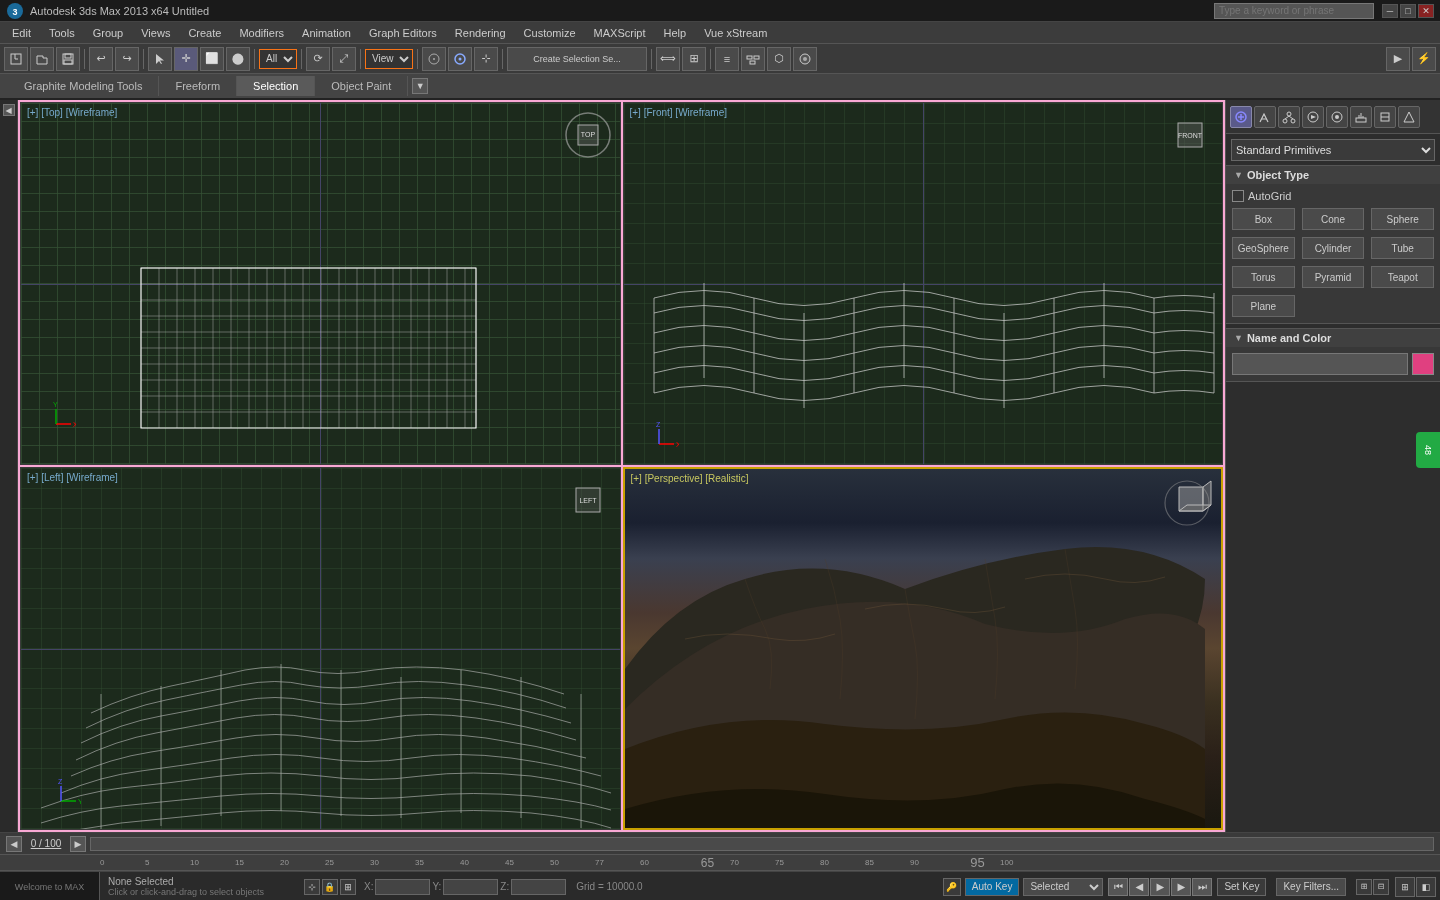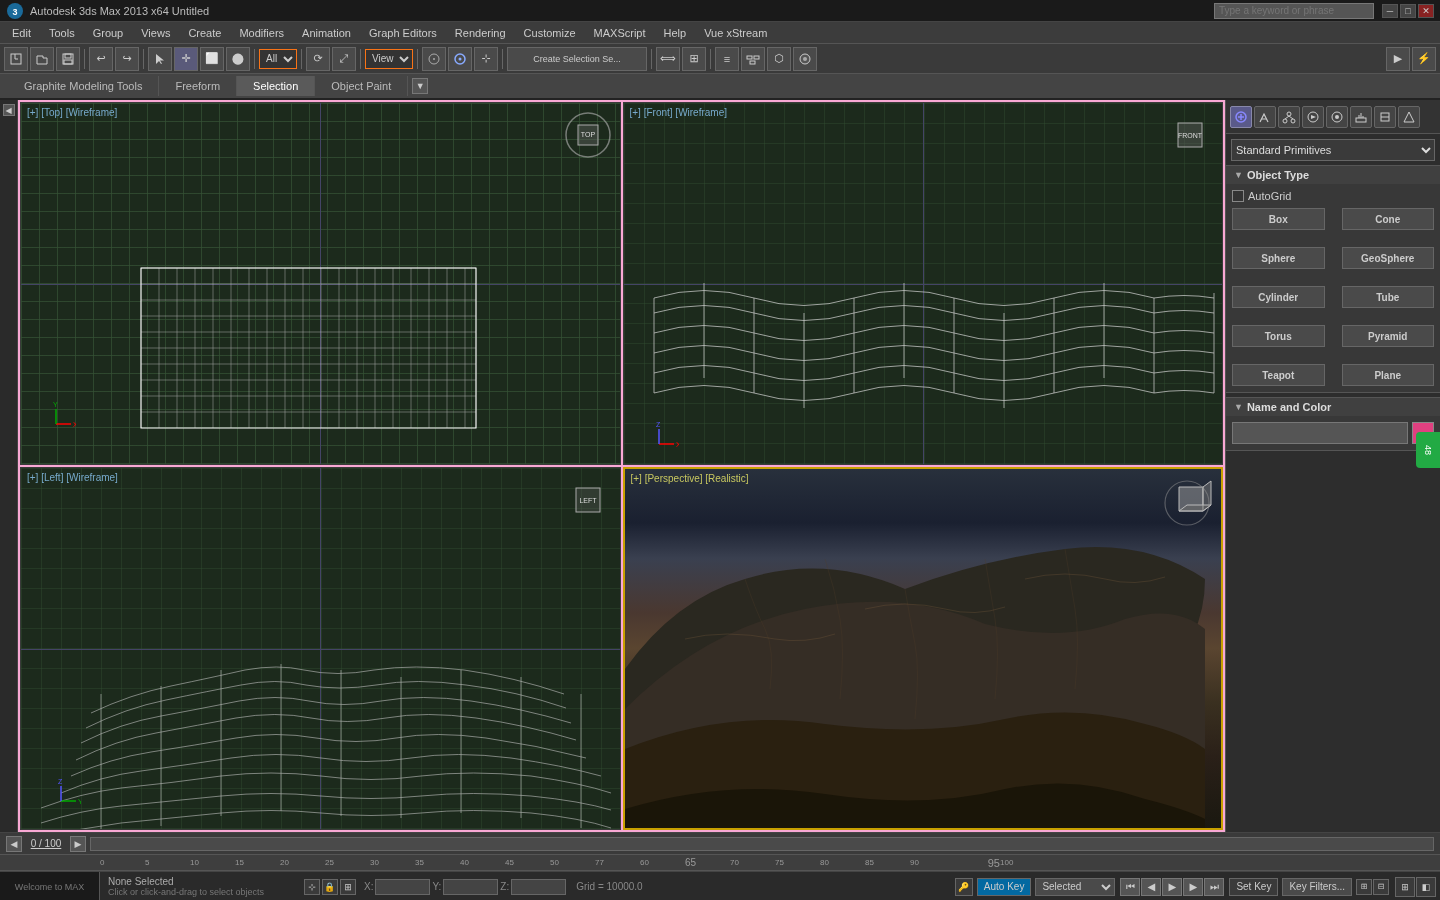--- a/index.html
+++ b/index.html
@@ -209,23 +209,22 @@
       align-items: center;
       gap: 4px;
     }
     .panel-section-content {
       padding: 6px;
     }
 
     
     .obj-type-grid {
       display: grid;
-      grid-template-columns: 1fr 1fr;
-      gap: 17px;
-      font-weight: bold;
+      grid-template-columns: 1fr 1fr 1fr;
+      gap: 7px;
     }
     .obj-type-btn {
       height: 22px;
       background: #4a4a4a;
       border: 1px solid #666;
       color: #ccc;
       font-size: 10px;
       cursor: pointer;
       display: flex;
       align-items: center;
@@ -788,27 +787,27 @@
       <span style="font-size:8px;color:#999;width:45px;text-align:left;">15</span>
       <span style="font-size:8px;color:#999;width:45px;text-align:left;">20</span>
       <span style="font-size:8px;color:#999;width:45px;text-align:left;">25</span>
       <span style="font-size:8px;color:#999;width:45px;text-align:left;">30</span>
       <span style="font-size:8px;color:#999;width:45px;text-align:left;">35</span>
       <span style="font-size:8px;color:#999;width:45px;text-align:left;">40</span>
       <span style="font-size:8px;color:#999;width:45px;text-align:left;">45</span>
       <span style="font-size:8px;color:#999;width:45px;text-align:left;">50</span>
       <span style="font-size:8px;color:#999;width:45px;text-align:left;">77</span>
       <span style="font-size:8px;color:#999;width:45px;text-align:left;">60</span>
-      <span style="font-size:10px;color:#999;width:45px;text-align:left;">65</span>
+      <span style="font-size:12px;color:#999;width:45px;text-align:center;">65</span>
       <span style="font-size:8px;color:#999;width:45px;text-align:left;">70</span>
       <span style="font-size:8px;color:#999;width:45px;text-align:left;">75</span>
       <span style="font-size:8px;color:#999;width:45px;text-align:left;">80</span>
       <span style="font-size:8px;color:#999;width:45px;text-align:left;">85</span>
       <span style="font-size:8px;color:#999;width:45px;text-align:left;">90</span>
-      <span style="font-size:11px;color:#999;width:45px;text-align:right;">95</span>
+      <span style="font-size:13px;color:#999;width:45px;text-align:center;">95</span>
       <span style="font-size:8px;color:#999;width:45px;text-align:left;">100</span>
     </div>
   </div>
 
   <div style="height:30px;display:flex;align-items:center;background:#2a2a2a;padding:0;border-top:1px solid #444;">
 
     <div style="width:100px;height:30px;background:#1a1a1a;border-right:1px solid #555;display:flex;align-items:center;justify-content:center;">
       <span style="font-size:9px;color:#777;">Welcome to MAX</span>
     </div>
 
@@ -853,21 +852,21 @@
       <div class="anim-btn">◀</div>
       <div class="anim-btn">▶</div>
       <div class="anim-btn">▶</div>
       <div class="anim-btn">⏭</div>
     </div>
 
     <div style="height:18px;padding:0 6px;background:#3a3a3a;border:1px solid #666;color:#ccc;font-size:10px;display:flex;align-items:center;cursor:pointer;margin:0 2px;">
       <span>Set Key</span>
     </div>
 
-    <div style="height:18px;padding:0 6px;background:#4a4a4a;border:1px solid #666;color:#ccc;font-size:10px;display:flex;align-items:center;cursor:pointer;margin:0 2px;">
+    <div style="height:18px;padding:0 6px;background:#4a4a4a;border:1px solid #666;color:#ccc;font-size:10px;display:flex;align-items:center;cursor:pointer;margin:0 8px;">
       <span>Key Filters...</span>
     </div>
 
     <div style="display:flex;align-items:center;gap:1px;margin:0 2px;">
       <div style="width:16px;height:16px;background:#3a3a3a;border:1px solid #666;display:flex;align-items:center;justify-content:center;font-size:8px;cursor:pointer;color:#ccc;">⊞</div>
       <div style="width:16px;height:16px;background:#3a3a3a;border:1px solid #666;display:flex;align-items:center;justify-content:center;font-size:8px;cursor:pointer;color:#ccc;">⊟</div>
     </div>
 
     <div style="display:flex;align-items:center;gap:1px;margin:0 4px;">
       <div style="width:20px;height:20px;background:#3a3a3a;border:1px solid #666;display:flex;align-items:center;justify-content:center;font-size:9px;cursor:pointer;color:#ccc;">⊞</div>

